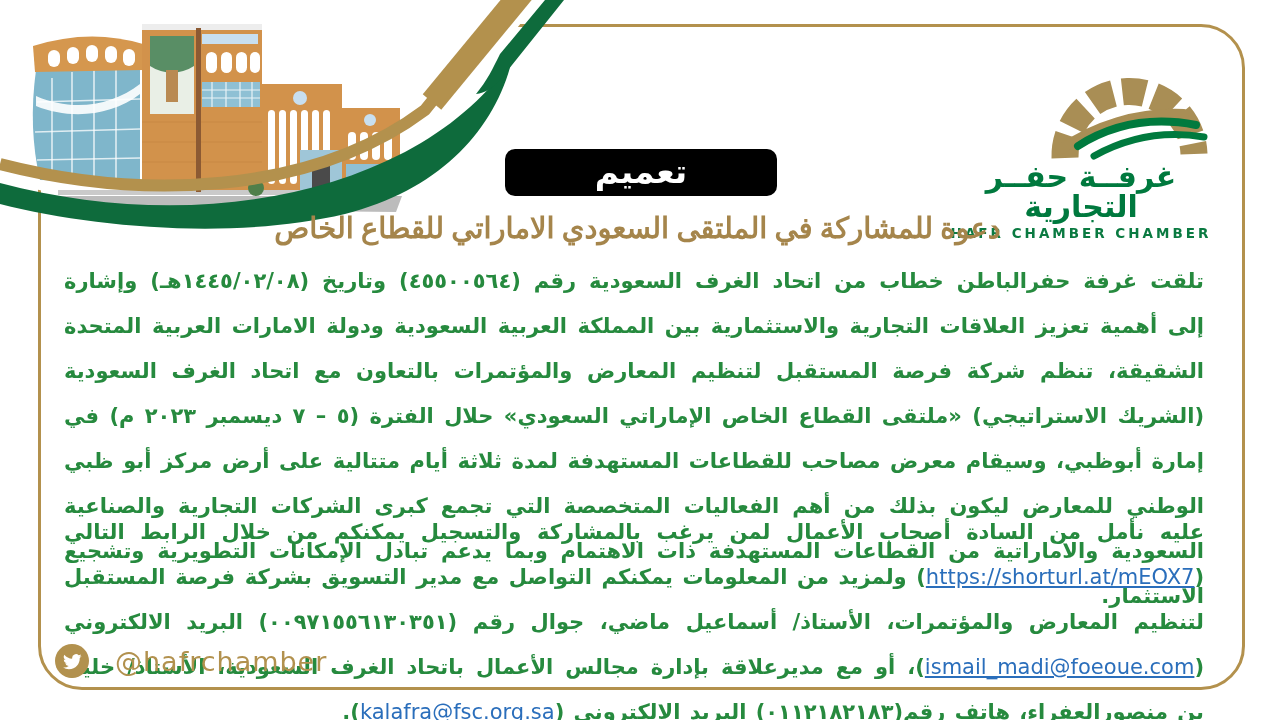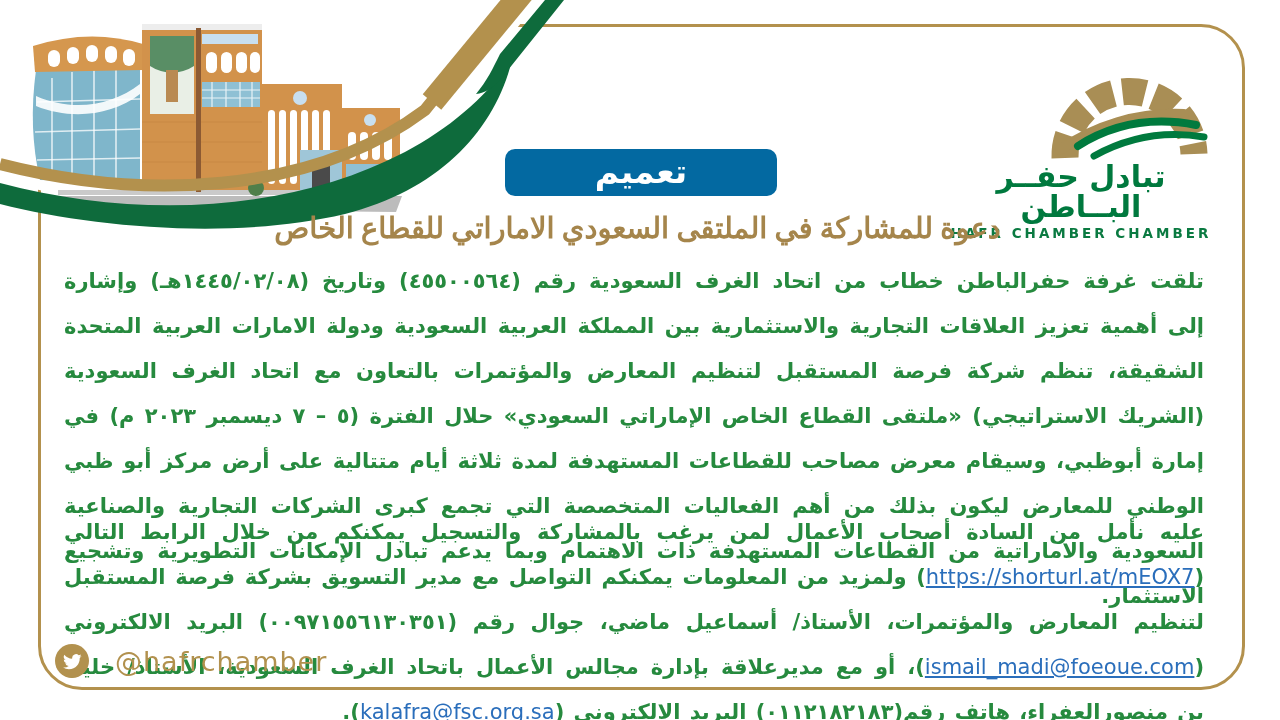--- a/index.html
+++ b/index.html
@@ -16,21 +16,21 @@
   
   .artwork{position:absolute;left:0;top:0;z-index:2;}
   
   .logo{position:absolute;left:942px;top:40px;width:278px;z-index:3;text-align:center;}
   .logo .mark{display:block;margin:0 auto;}
   .logo .ar{font-size:30px;font-weight:bold;color:#00793e;line-height:30px;direction:rtl;}
   .logo .en{font-size:13.5px;font-weight:bold;color:#0a7a41;letter-spacing:3px;margin-top:3px;}
   
   .banner{
     position:absolute;left:505px;top:149px;width:272px;height:47px;z-index:3;
-    background:#0369a1;border-radius:10px;color:#ffffff;
+    background:#000000;border-radius:10px;color:#ffffff;
     font-size:33px;font-weight:bold;text-align:center;line-height:46px;direction:rtl;
   }
   .title{
     position:absolute;left:90px;right:95px;top:211px;z-index:3;margin:0;
     direction:rtl;text-align:center;font-size:29px;font-weight:bold;color:#a5854b;font-family:Liberation Serif, serif;
   }
   .para{
     position:absolute;left:64px;right:76px;z-index:3;margin:0;
     direction:rtl;text-align:justify;color:#268a3e;
     font-size:21px;font-weight:bold;line-height:45px;word-spacing:2px;
@@ -120,21 +120,21 @@
 <div class="logo">
   <svg class="mark" width="278" height="122" viewBox="0 0 278 122">
 
     <path d="M123,118 A62,62 0 1 1 252,114" fill="none" stroke="#a98e55" stroke-width="27" stroke-dasharray="23 9"></path>
 
     <path d="M118,110 C152,86 196,72 242,74" fill="none" stroke="#a98e55" stroke-width="10" stroke-linecap="round"></path>
 
     <path d="M136,106 C172,83 212,77 254,85" fill="none" stroke="#007a3e" stroke-width="8" stroke-linecap="round"></path>
     <path d="M152,116 C188,96 226,91 262,97" fill="none" stroke="#007a3e" stroke-width="7" stroke-linecap="round"></path>
   </svg>
-  <div class="ar">تبادل حفــر البــاطن</div>
+  <div class="ar">غرفــة حفــر التجارية</div>
   <div class="en">HAFR CHAMBER CHAMBER</div>
 </div>
 
 <div class="banner">تعميم</div>
 
 <h1 class="title">دعوة للمشاركة في الملتقى السعودي الاماراتي للقطاع الخاص</h1>
 
 <p class="para p1">تلقت غرفة حفرالباطن خطاب من اتحاد الغرف السعودية رقم (٤٥٥٠٠٥٦٤) وتاريخ (١٤٤٥/٠٢/٠٨هـ) وإشارة إلى أهمية تعزيز العلاقات التجارية والاستثمارية بين المملكة العربية السعودية ودولة الامارات العربية المتحدة الشقيقة، تنظم شركة فرصة المستقبل لتنظيم المعارض والمؤتمرات بالتعاون مع اتحاد الغرف السعودية (الشريك الاستراتيجي) «ملتقى القطاع الخاص الإماراتي السعودي» حلال الفترة (٥ – ٧ ديسمبر ٢٠٢٣ م) في إمارة أبوظبي، وسيقام معرض مصاحب للقطاعات المستهدفة لمدة ثلاثة أيام متتالية على أرض مركز أبو ظبي الوطني للمعارض ليكون بذلك من أهم الفعاليات المتخصصة التي تجمع كبرى الشركات التجارية والصناعية السعودية والاماراتية من القطاعات المستهدفة ذات الاهتمام وبما يدعم تبادل الإمكانات التطويرية وتشجيع الاستثمار.</p>
 <p class="para p2"><span>عليه نأمل من السادة أصحاب الأعمال لمن يرغب بالمشاركة والتسجيل يمكنكم من خلال الرابط التالي (</span><a href="#" dir="ltr" class="doc-link">https://shorturl.at/mEOX7</a><span>) ولمزيد من المعلومات يمكنكم التواصل مع مدير التسويق بشركة فرصة المستقبل لتنظيم المعارض والمؤتمرات، الأستاذ/ أسماعيل ماضي، جوال رقم (٠٠٩٧١٥٥٦١٣٠٣٥١) البريد الالكتروني (</span><a href="#" dir="ltr" class="doc-link">ismail_madi@foeoue.com</a><span>)، أو مع مديرعلاقة بإدارة مجالس الأعمال باتحاد الغرف السعودية، الأستاذ/ خليل بن منصورالعفراء، هاتف رقم(٠١١٢١٨٢١٨٣) البريد الالكتروني (</span><a href="#" dir="ltr" class="doc-link">kalafra@fsc.org.sa</a><span>).</span></p>
 

